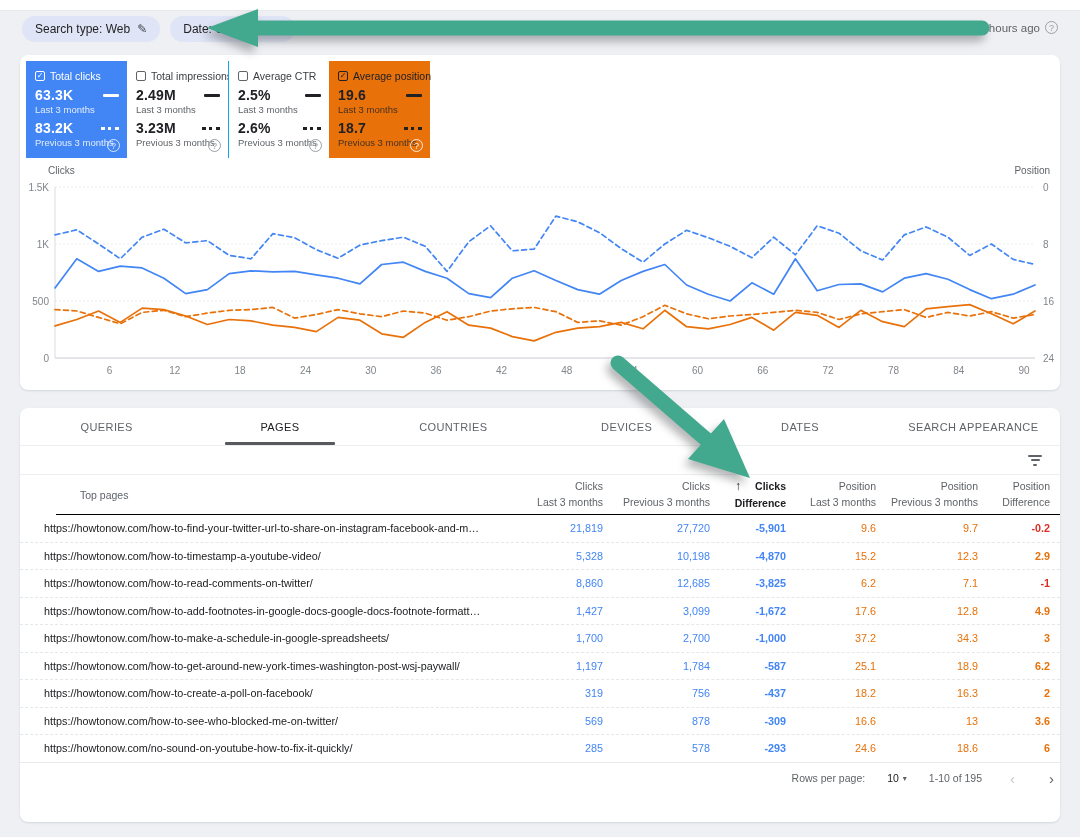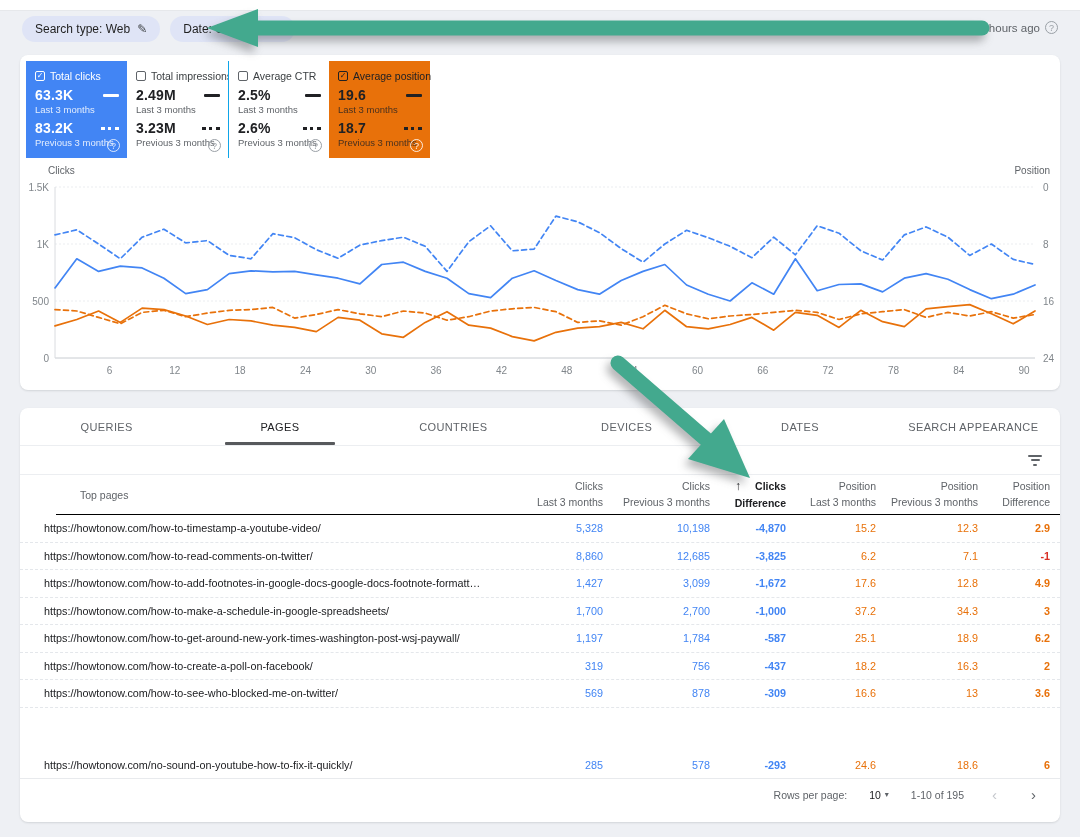--- a/index.html
+++ b/index.html
@@ -75,31 +75,31 @@
   
   .tgrid { display:grid; grid-template-columns:1fr 110px 107px 76px 90px 102px 72px; padding:0 10px 0 24px; align-items:center; }
   .thead { height:40px; border-bottom:1px solid #000000;margin-left:36px; }
   .th { font-size:10.5px; color:#5f6368; text-align:right; line-height:1.45; }
   .th .l1, .th .l2 { display:block; }
   .th.sorted .l1, .th.sorted .l2 { color:#202124; font-weight:bold; }
   .th .l1.with-arrow { display:flex; justify-content:flex-end; align-items:center; gap:14px; }
   .sort-arrow { color:#202124; font-weight:normal; font-size:12px; }
   .th-toppages { font-size:10.5px; color:#5f6368; text-align:left; }
   .trow { height:27.5px; border-bottom:1px dashed #e4e7eb; cursor:pointer; }
-  .trow:last-of-type { border-bottom:1px solid #e8eaed;margin-top:44px; }
+  .trow:last-of-type { border-bottom:1px solid #e8eaed; }
   .url { font-size:10.8px; color:#202124; white-space:nowrap; overflow:hidden; text-overflow:ellipsis; padding-right:12px; }
   .num { font-size:10.8px; text-align:right; }
   .num.clicks { color:#4285f4; }
   .num.clicks-diff { color:#4285f4; font-weight:bold; }
   .num.pos { color:#e8710a; }
   .num.pos-diff { color:#e8710a; font-weight:bold; }
   .num.pos-diff.neg { color:#d93025; }
 
   
-  .tfoot { height:31px; display:flex; align-items:center; justify-content:flex-end; gap:22px; padding-right:18px; font-size:10.5px; color:#5f6368; }
+  .tfoot { height:31px; display:flex; align-items:center; justify-content:flex-end; gap:22px; font-size:10.5px; color:#5f6368; }
   .rpp-select { display:flex; align-items:center; gap:4px; color:#202124; cursor:pointer; }
   .caret { font-size:8px; color:#5f6368; }
   .pager-btn { font-size:15px; line-height:1; cursor:pointer; padding:0 6px; color:#5f6368; }
   .pager-btn.disabled { color:#c4c7cc; cursor:default; }
 
   
   #annotations { position:absolute; left:0; top:0; pointer-events:none; }
   .arrow-shape { filter:drop-shadow(-4px 6px 4px rgba(60,64,67,.38)); }
 </style>
 </head>
@@ -299,20 +299,29 @@
     <span class="l1"><span>Position</span></span>
     <span class="l2">Previous 3 months</span>
   </div>
 
   <div class="th">
     <span class="l1"><span>Position</span></span>
     <span class="l2">Difference</span>
   </div>
 </div>
   <div id="table-body">
+  <div class="tgrid trow">
+    <div class="url">https://howtonow.com/how-to-find-your-twitter-url-to-share-on-instagram-facebook-and-more/</div>
+    <div class="num clicks">21,819</div>
+    <div class="num clicks">27,720</div>
+    <div class="num clicks-diff">-5,901</div>
+    <div class="num pos">9.6</div>
+    <div class="num pos">9.7</div>
+    <div class="num pos-diff neg">-0.2</div>
+  </div>
 
   <div class="tgrid trow">
     <div class="url">https://howtonow.com/how-to-timestamp-a-youtube-video/</div>
     <div class="num clicks">5,328</div>
     <div class="num clicks">10,198</div>
     <div class="num clicks-diff">-4,870</div>
     <div class="num pos">15.2</div>
     <div class="num pos">12.3</div>
     <div class="num pos-diff">2.9</div>
   </div>

